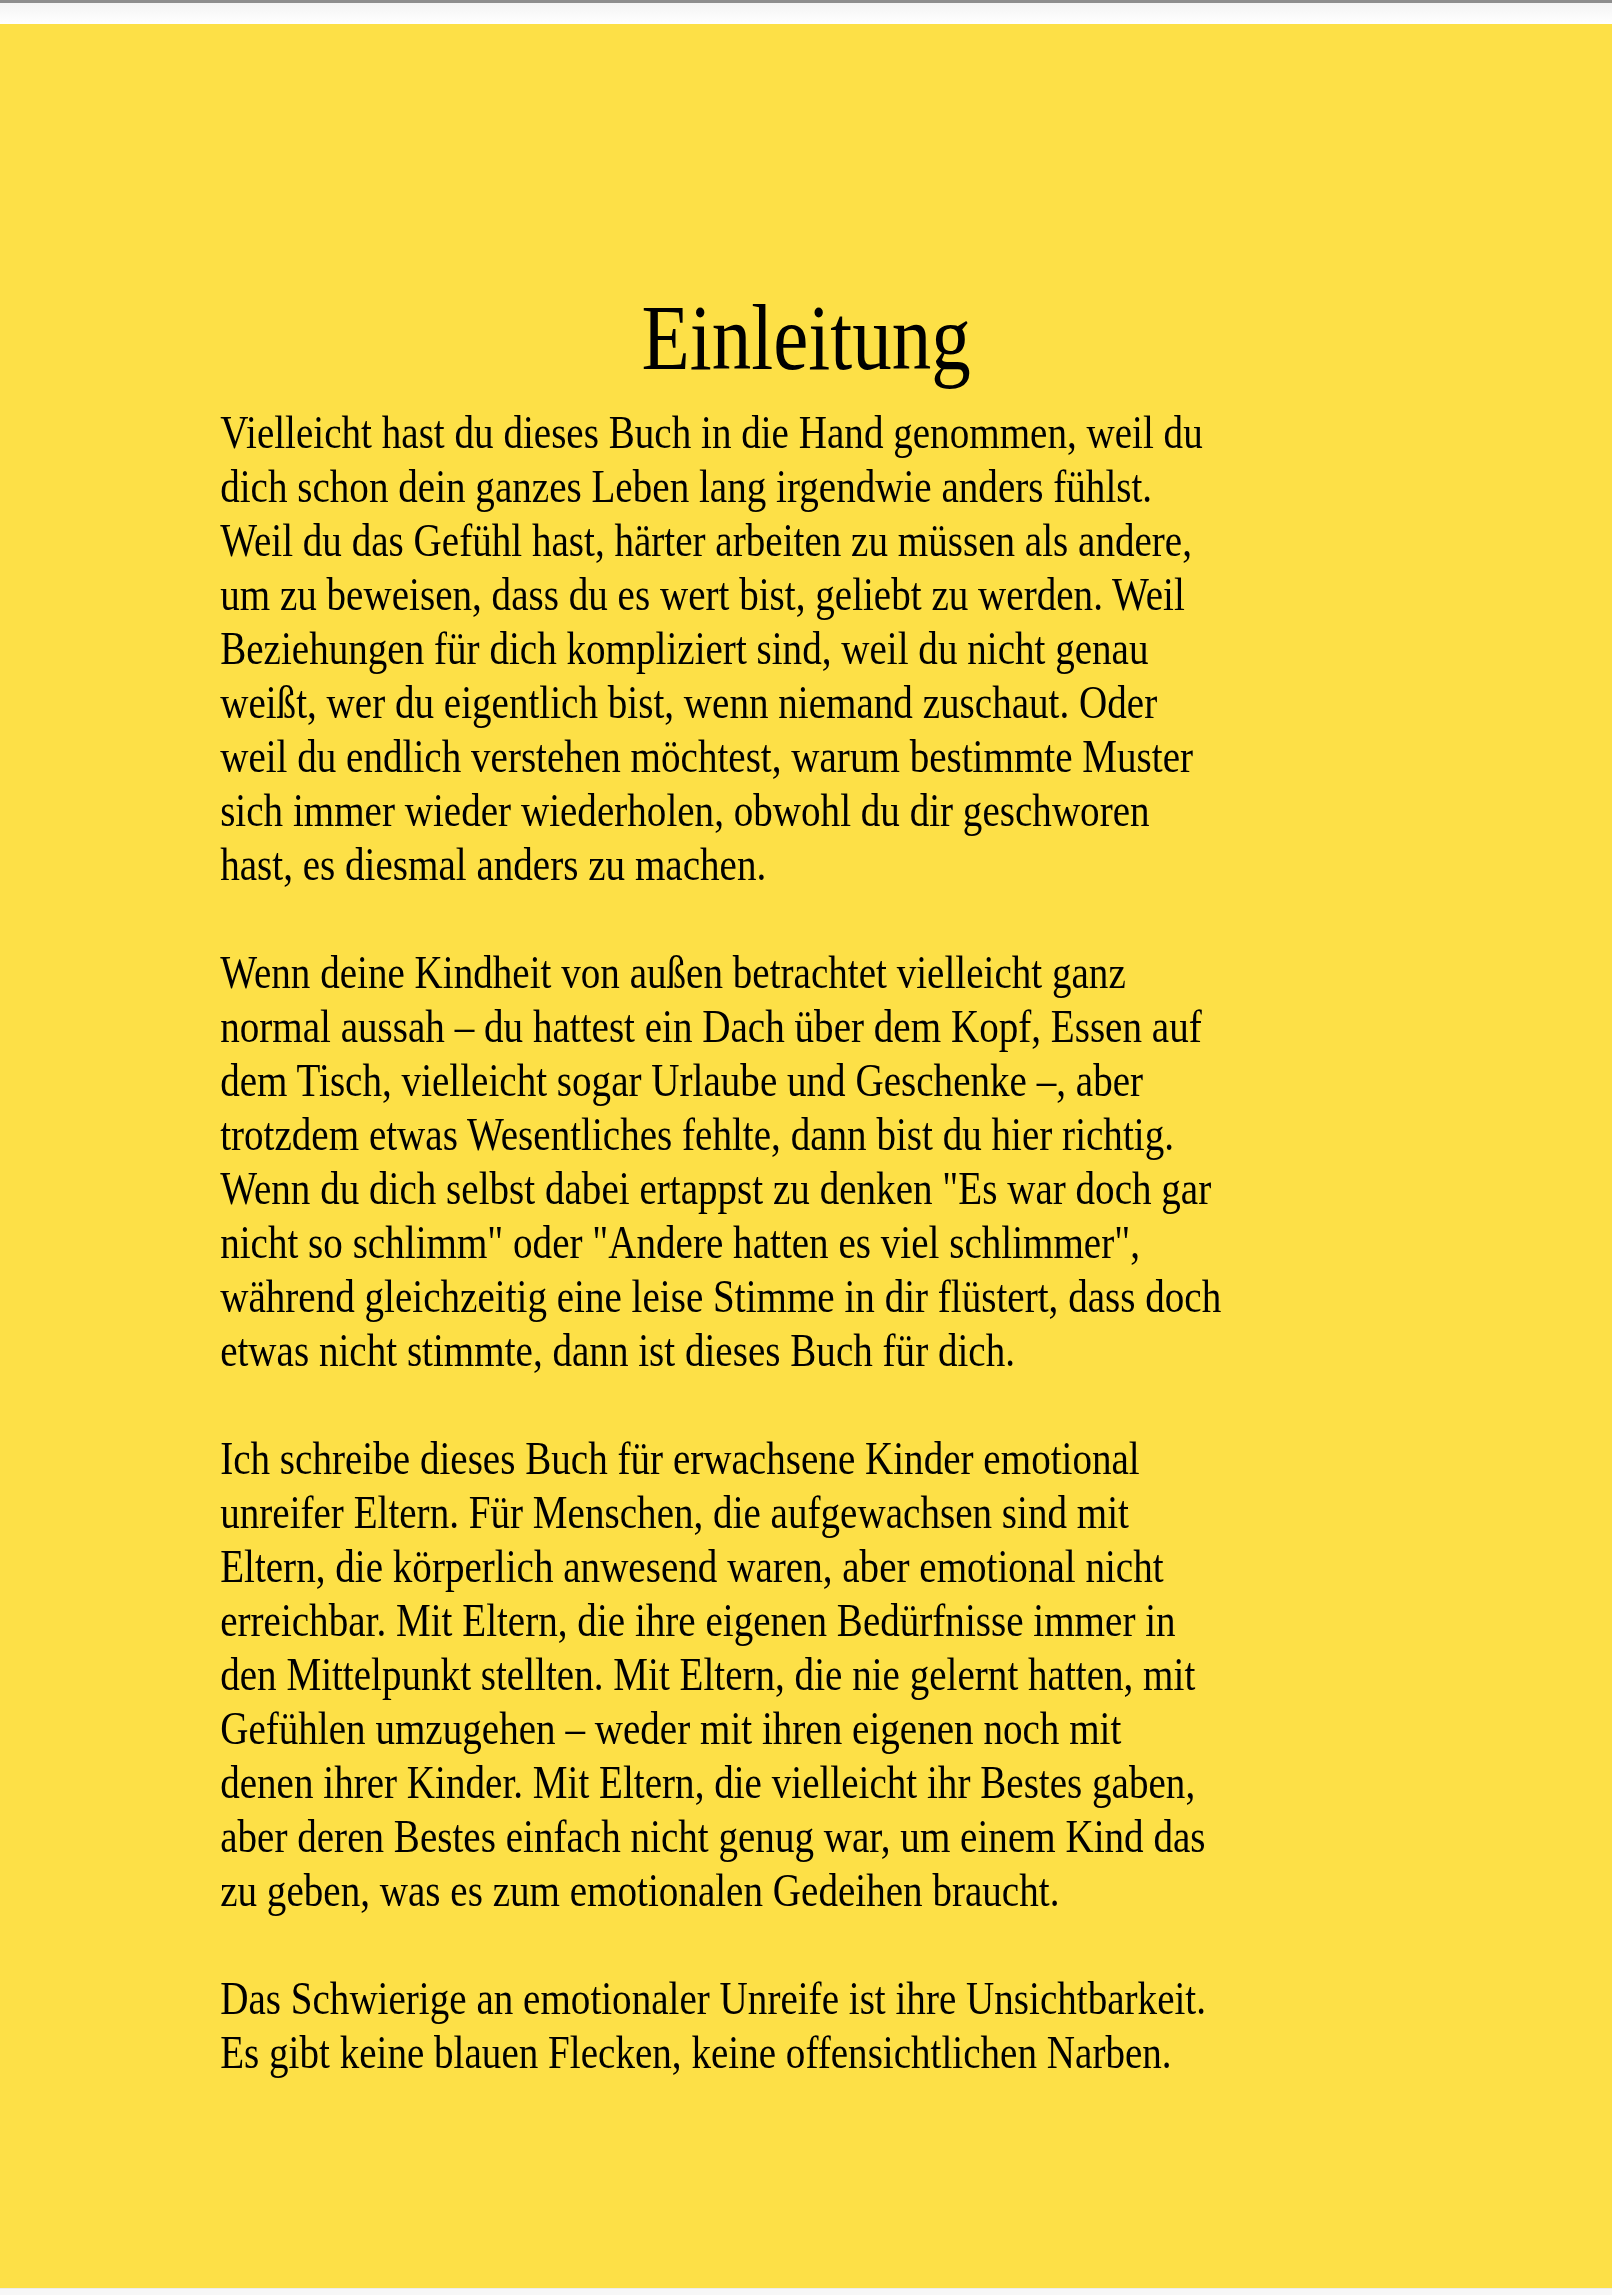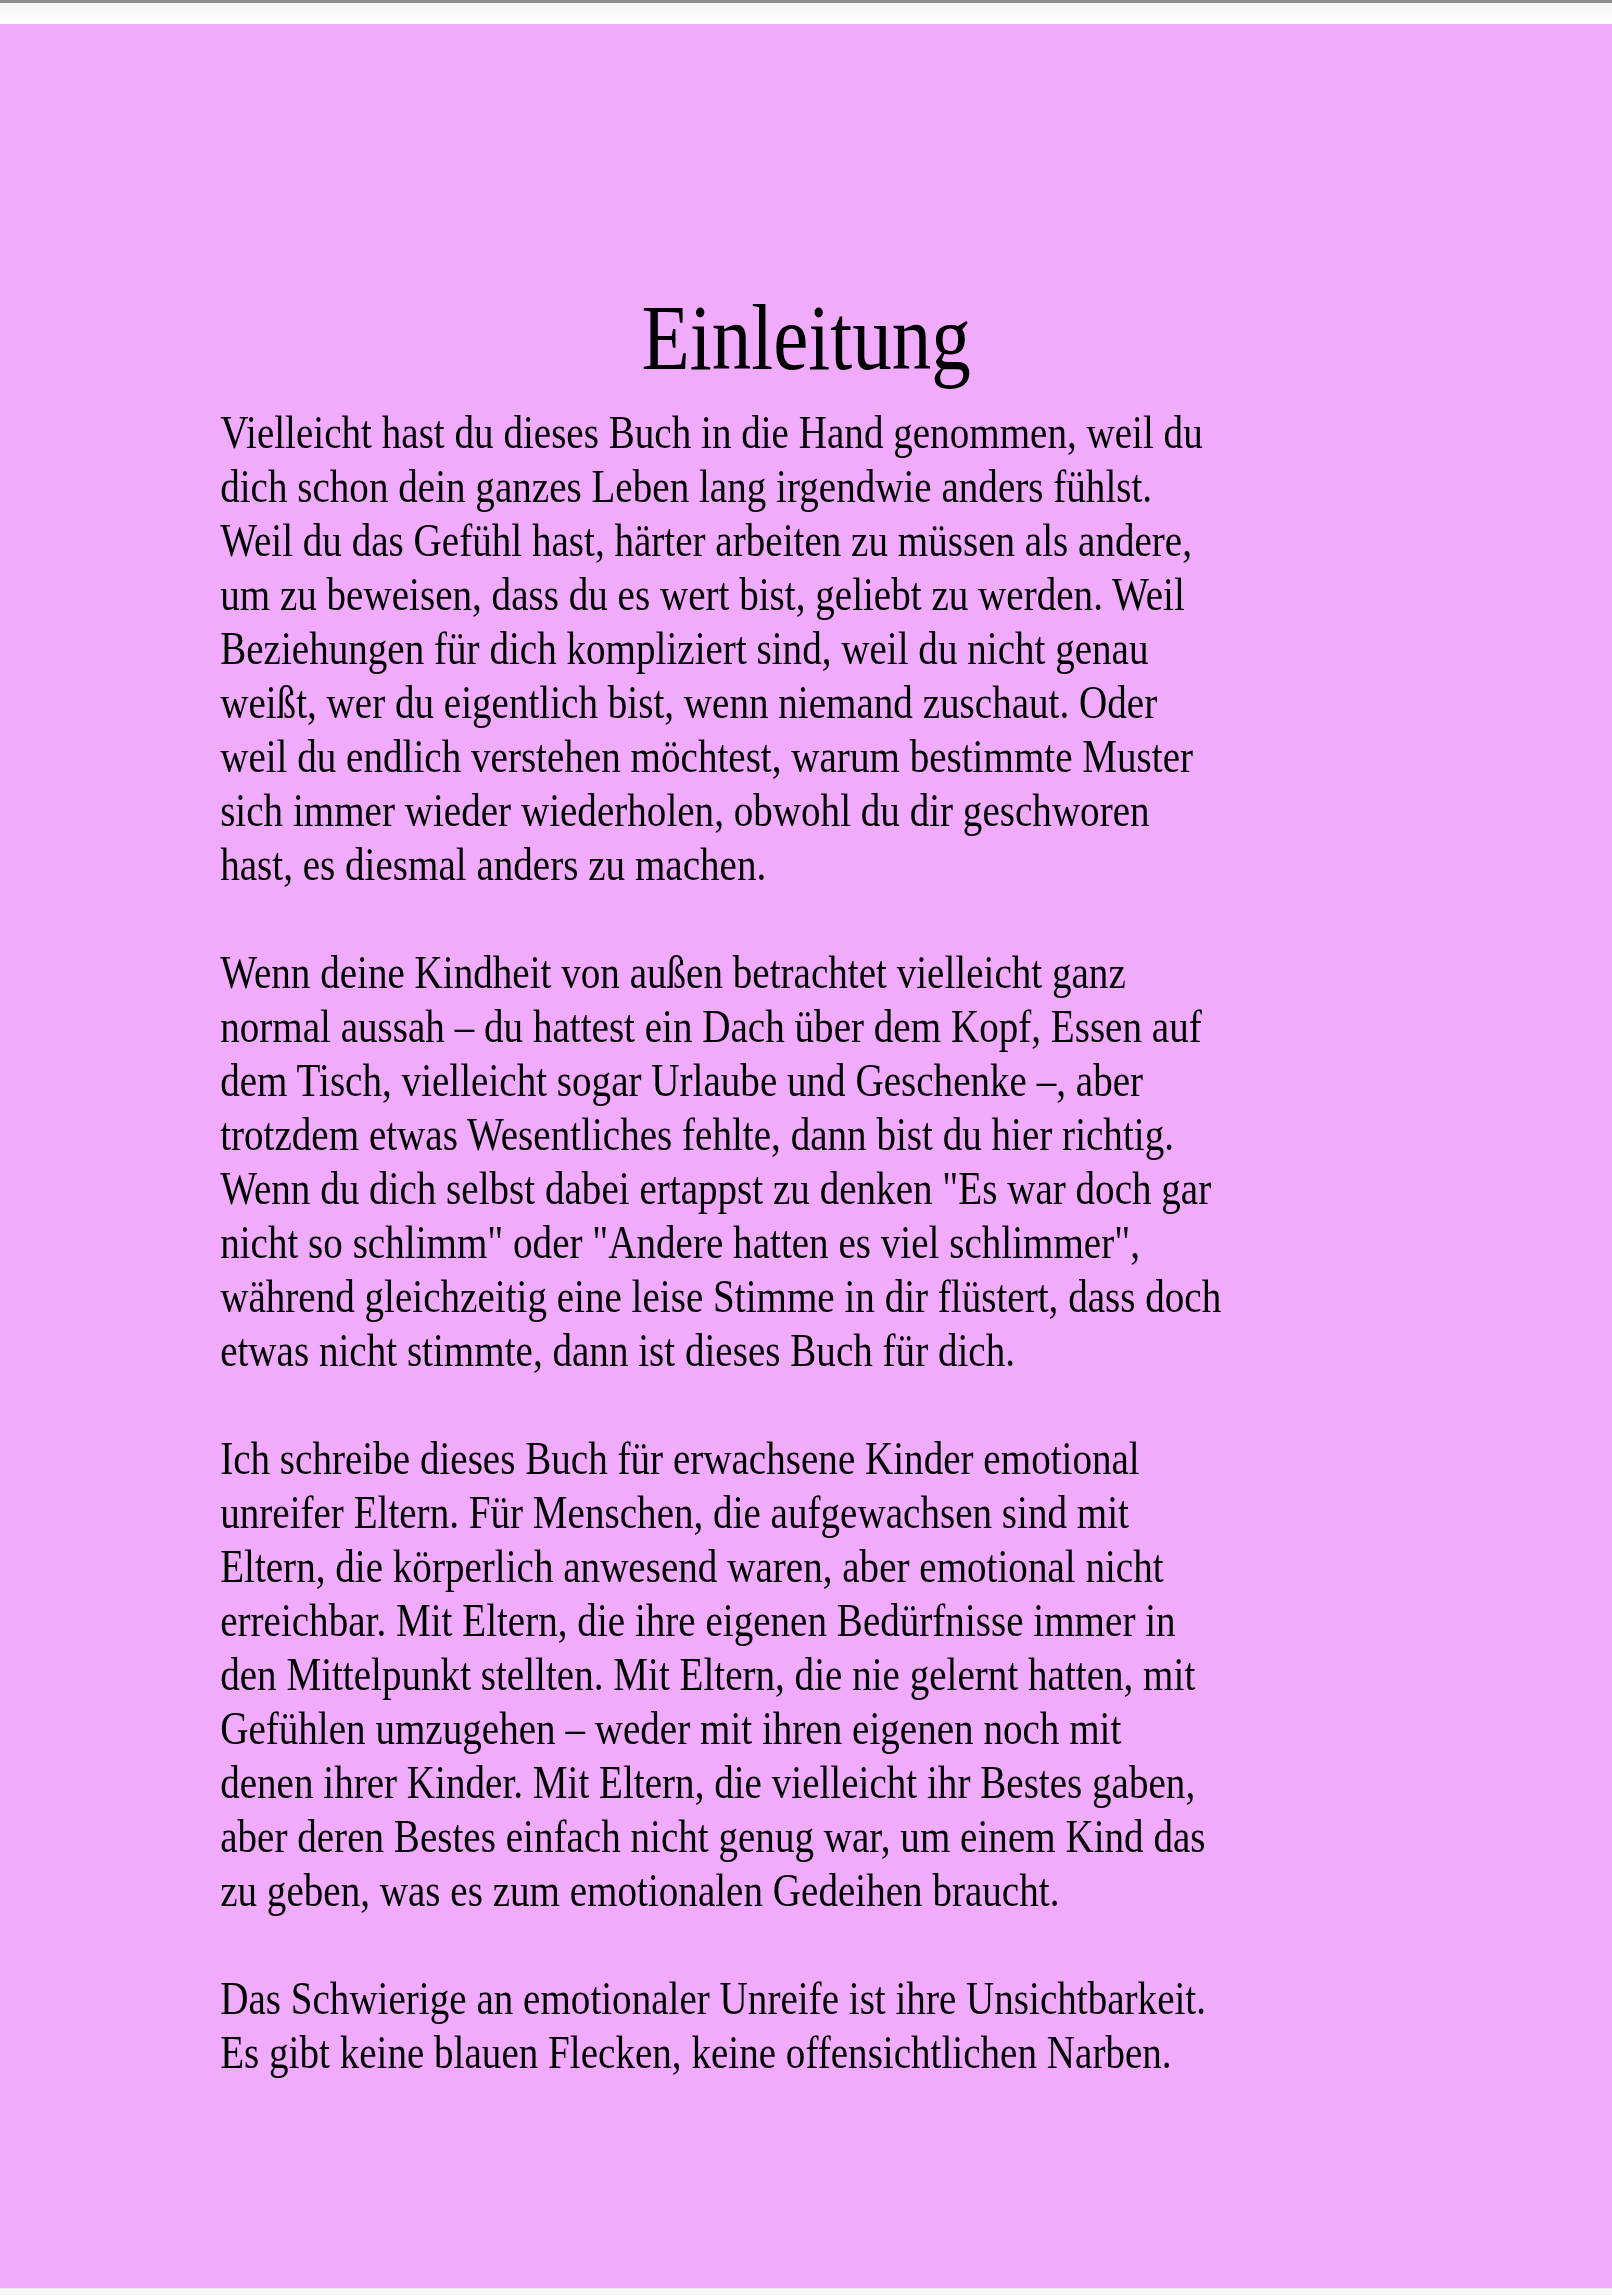--- a/index.html
+++ b/index.html
@@ -4,21 +4,21 @@
 <style>
   html, body {
     margin: 0;
     padding: 0;
     background: #ffffff;
   }
   .page {
     position: relative;
     width: 1612px;
     height: 2295px;
-    background: #f0abfc;
+    background: #fde047;
     overflow: hidden;
     font-family: "Liberation Serif", "DejaVu Serif", serif;
     color: #000000;
   }
   
   .top-edge {
     position: absolute;
     top: 0; left: 0;
     width: 100%;
     height: 24px;

